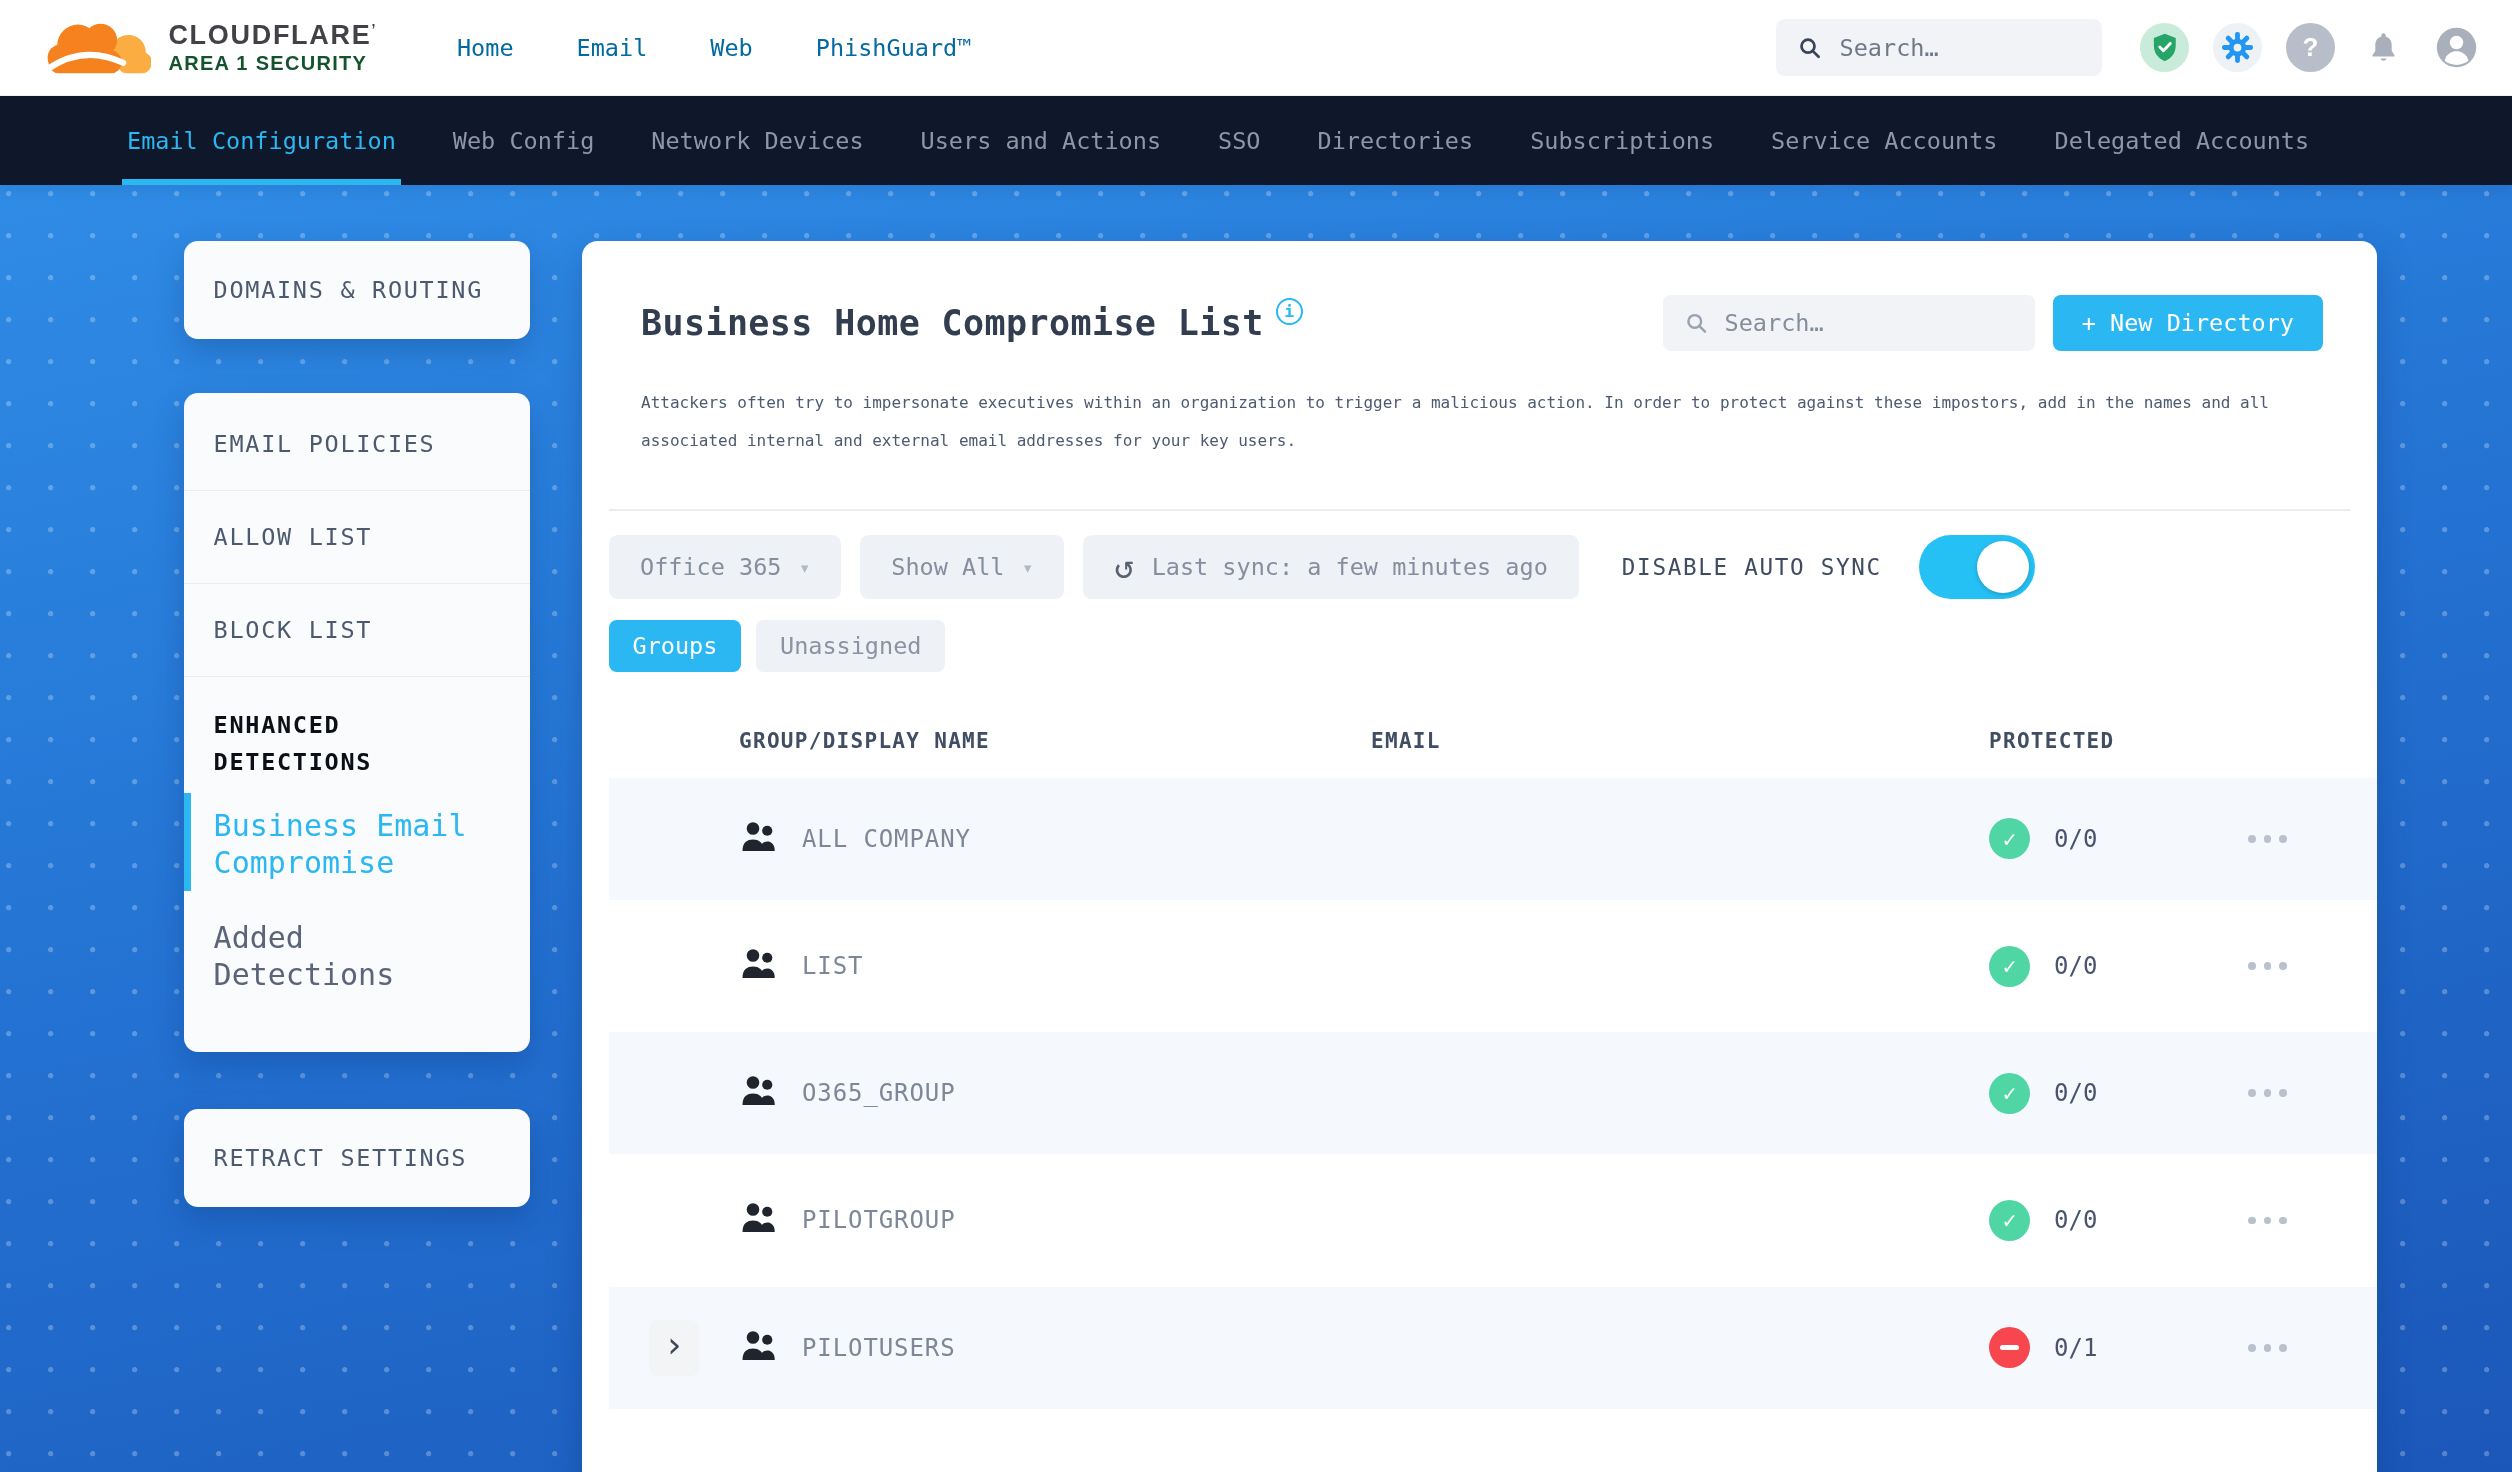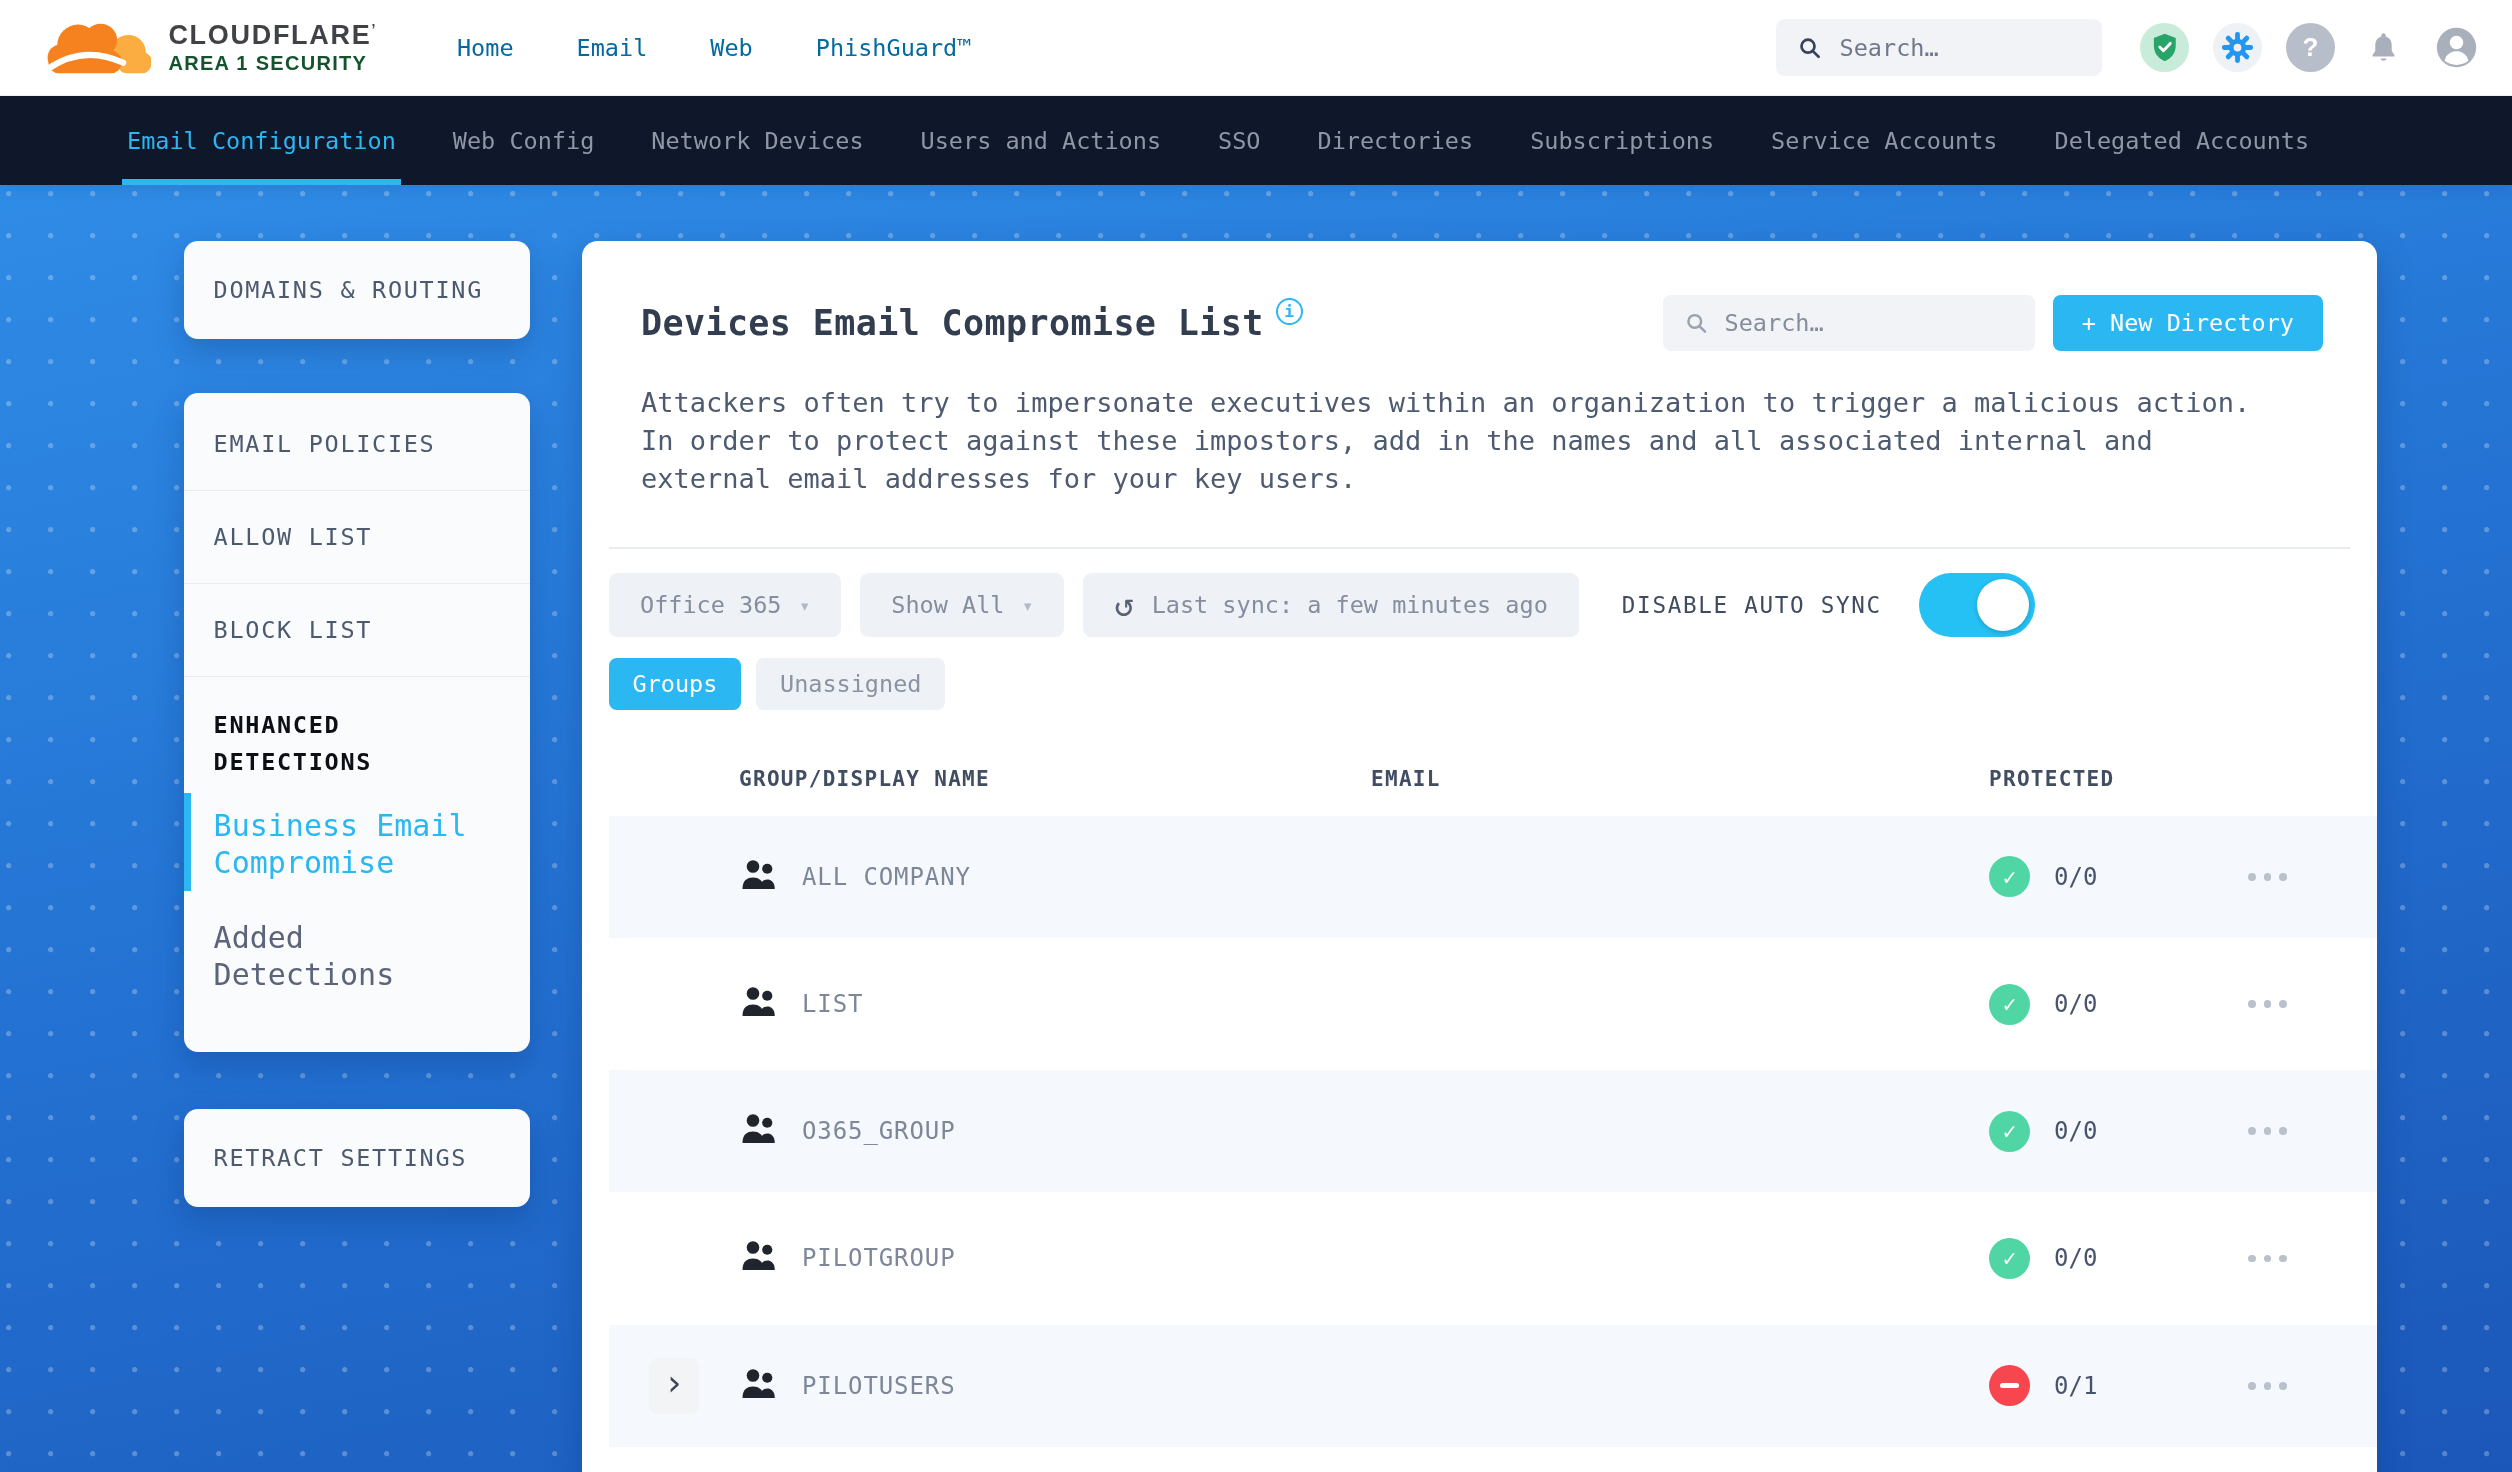--- a/index.html
+++ b/index.html
@@ -100,21 +100,21 @@
   .card-search .sicon { color: #9aa2b1; width: 28px; height: 28px; }
   .card-search input {
     border: 0; background: transparent; outline: none; width: 100%;
     font: 23.5px "DejaVu Sans Mono", monospace; color: #3c4456;
   }
   .card-search input::placeholder { color: #848d9c; }
   .new-dir-btn {
     height: 56px; padding: 0 29px; background: #2bb7f2; border: 0; border-radius: 7.8px;
     color: #fff; font: 23.5px "DejaVu Sans Mono", monospace; cursor: pointer; white-space: nowrap;
   }
-  .desc { margin: 33px 59px 0; max-width: 1652px; font-size: 27px; line-height: 38px; color: #4e5a70; }
+  .desc { margin: 33px 59px 0; max-width: 1652px; font-size: 16px; line-height: 38px; color: #4e5a70; }
   .hr { margin: 49px 27px 0; height: 1.7px; background: #e9edf2; }
 
   .filters { margin: 24px 27px 0; display: flex; align-items: center; }
   .pill {
     height: 64px; border-radius: 8.7px; background: #eef1f5; display: flex; align-items: center;
     padding: 0 31px; color: #848e9e; font-size: 23.5px; gap: 17.4px; cursor: pointer; white-space: nowrap;
   }
   .pill .caret { color: #b0b8c4; font-size: 19px; }
   .pill + .pill { margin-left: 19px; }
   .sync-pill { margin-left: auto; cursor: default; }
@@ -264,21 +264,21 @@
         <div class="sub-item last">Added Detections</div>
       </div>
     </div>
 
     <div class="scard single retract">RETRACT SETTINGS</div>
   </div>
 
   <div class="maincard">
     <div class="card-head">
       <div class="title-wrap">
-        <span class="page-title">Devices Email Compromise List</span>
+        <span class="page-title">Business Home Compromise List</span>
         <span class="info-icon">i</span>
       </div>
       <div class="card-search">
         <svg class="sicon" viewBox="0 0 24 24">
             <circle cx="10.5" cy="10.5" r="6.2" fill="none" stroke="currentColor" stroke-width="2.4"></circle>
             <line x1="15.3" y1="15.3" x2="20.5" y2="20.5" stroke="currentColor" stroke-width="2.4" stroke-linecap="round"></line>
           </svg>
         <input placeholder="Search…" style="">
       </div>
       <button class="new-dir-btn">+ New Directory</button>

